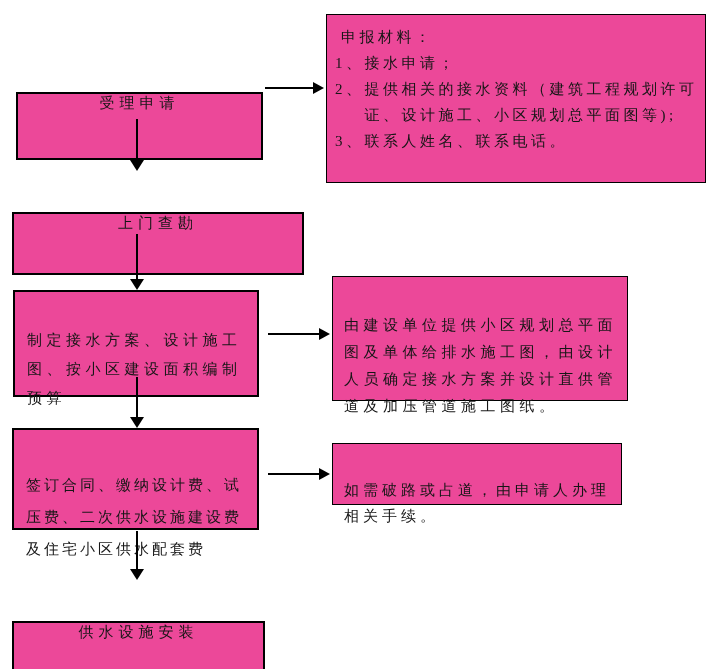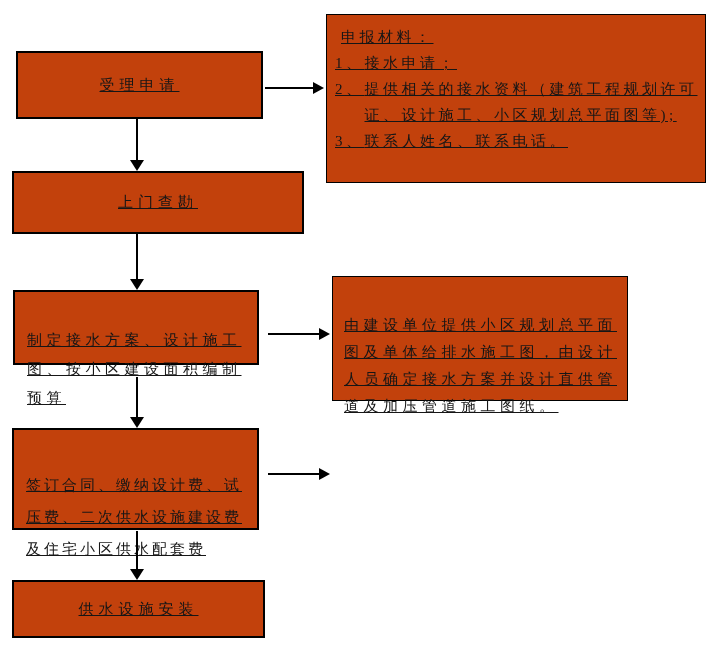--- a/index.html
+++ b/index.html
@@ -1,28 +1,28 @@
 <!DOCTYPE html>
 <html><head>
 <meta charset="utf-8">
 <style>
   html,body{margin:0;padding:0;background:#ffffff;}
   .canvas{
     position:relative;width:723px;height:669px;background:#ffffff;
     font-family:"Liberation Serif","DejaVu Serif",serif;
     color:#161616;font-size:15px;overflow:hidden;
   }
-  .box{position:absolute;box-sizing:border-box;background:#c2410c;border:2px solid #000;text-decoration:underline;}
+  .box{position:absolute;box-sizing:border-box;background:#ec4899;border:2px solid #000;}
   .rbox{border-width:1.5px;}
-  .center{display:flex;align-items:center;justify-content:center;text-align:center;letter-spacing:5px;}
+  .center{display:flex;align-items:flex-start;justify-content:center;text-align:center;letter-spacing:5px;margin-top:41px;}
   .pre{white-space:pre-line;}
 
   #b-accept{left:16px;top:51px;width:247px;height:68px;}
   #b-survey{left:12px;top:171px;width:292px;height:63px;}
-  #b-plan{left:13px;top:290px;width:246px;height:75px;padding:5px 6px 0 12px;line-height:29px;letter-spacing:4.5px;}
+  #b-plan{left:13px;top:290px;width:246px;height:107px;padding:5px 6px 0 12px;line-height:29px;letter-spacing:4.5px;}
   #b-contract{left:12px;top:428px;width:247px;height:102px;padding:7px 4px 0 12px;line-height:32px;letter-spacing:3px;}
   #b-install{left:12px;top:580px;width:253px;height:58px;}
   #b-materials{left:326px;top:14px;width:380px;height:169px;padding:9px 6px 0 8px;line-height:26px;letter-spacing:3.5px;}
   #b-design{left:332px;top:276px;width:296px;height:125px;padding:8px 6px 0 11px;line-height:27px;letter-spacing:4.5px;}
   #b-road{left:332px;top:443px;width:290px;height:62px;padding:7px 6px 0 11px;line-height:26px;letter-spacing:4px;}
 
   .mat-title{padding-left:6px;}
   .mat-item{display:flex;align-items:flex-start;}
   .mat-item .num{flex:0 0 auto;}
   .mat-item .txt{flex:1 1 auto;min-width:0;}
@@ -89,20 +89,24 @@
     </div>
   </div>
 
   <div class="box rbox pre" id="b-design">
     <span>由建设单位提供小区规划总平面
 图及单体给排水施工图，由设计
 人员确定接水方案并设计直供管
 道及加压管道施工图纸。</span>
   </div>
 
+  <div class="box rbox pre" id="b-road">
+    <span>如需破路或占道，由申请人办理
+相关手续。</span>
+  </div>
 
   <div class="arr-v" id="a-v1">
     <div class="shaft"></div>
     <div class="tip"></div>
   </div>
   <div class="arr-v" id="a-v2">
     <div class="shaft"></div>
     <div class="tip"></div>
   </div>
   <div class="arr-v" id="a-v3">

